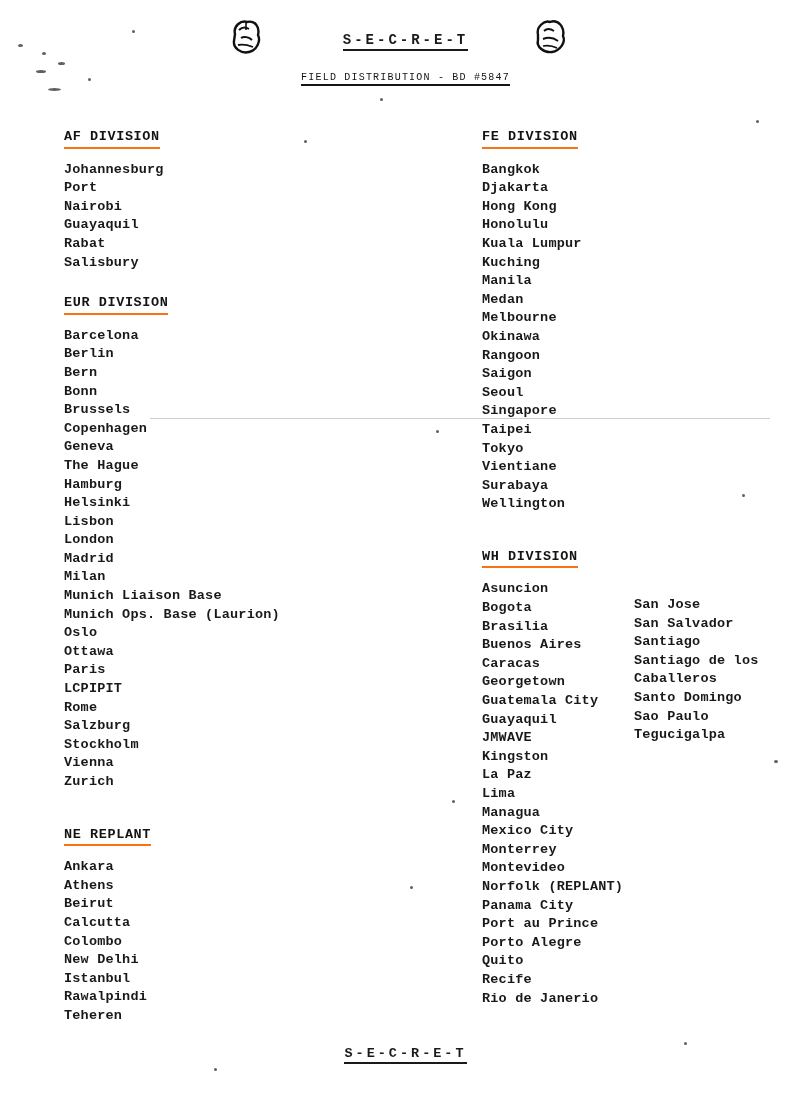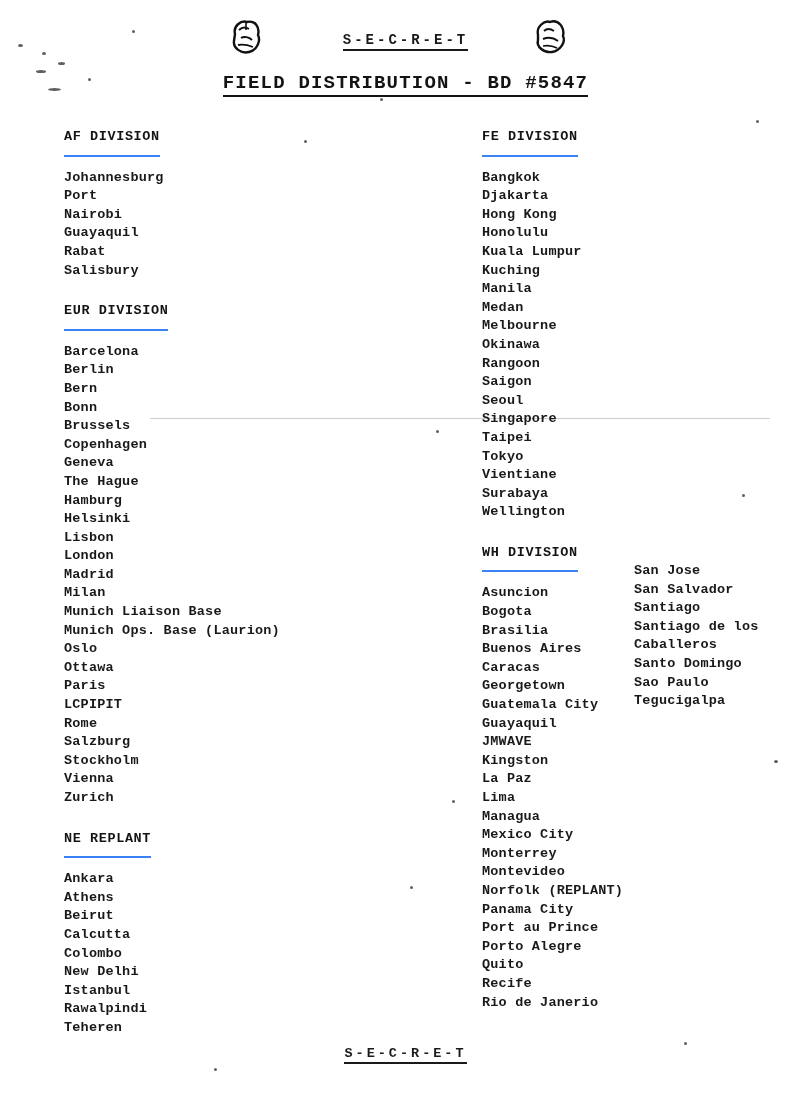--- a/index.html
+++ b/index.html
@@ -45,22 +45,22 @@
   .hdr-secret span {
     border-bottom: 2px solid #1a1a1a;
     padding-bottom: 1px;
   }
   .hdr-title {
     position: absolute;
     top: 72px;
     left: 0;
     width: 811px;
     text-align: center;
-    font-size: 19px;
-    font-weight: bold;
+    font-size: 10px;
+    font-weight: normal;
     letter-spacing: 1.2px;
     color: #141414;
   }
   .hdr-title span {
     border-bottom: 2px solid #141414;
     padding-bottom: 1px;
   }
 
   .stamp {
     position: absolute;
@@ -92,27 +92,27 @@
     line-height: 18.6px;
   }
   .col-left  { left: 64px;  top: 128px; width: 360px; }
   .col-mid   { left: 482px; top: 128px; width: 180px; }
   .col-right { left: 634px; top: 562px; width: 180px; }
 
   .division {
     font-weight: bold;
     letter-spacing: .6px;
     display: inline-block;
-    border-bottom: 2px solid #3b82f6;
-    padding-bottom: 8px;
+    border-bottom: 2px solid #f97316;
+    padding-bottom: 0px;
     margin-bottom: 12px;
     color: #141414;
   }
   .group { margin-bottom: 22px; }
-  .group:last-child { margin-bottom: 0; }
+  .group:last-child { margin-bottom: 0; margin-top: 34px; }
 
   .entry {
     font-weight: bold;
     color: #191919;
     white-space: pre;
     letter-spacing: .2px;
   }
 
   
   .crease {

